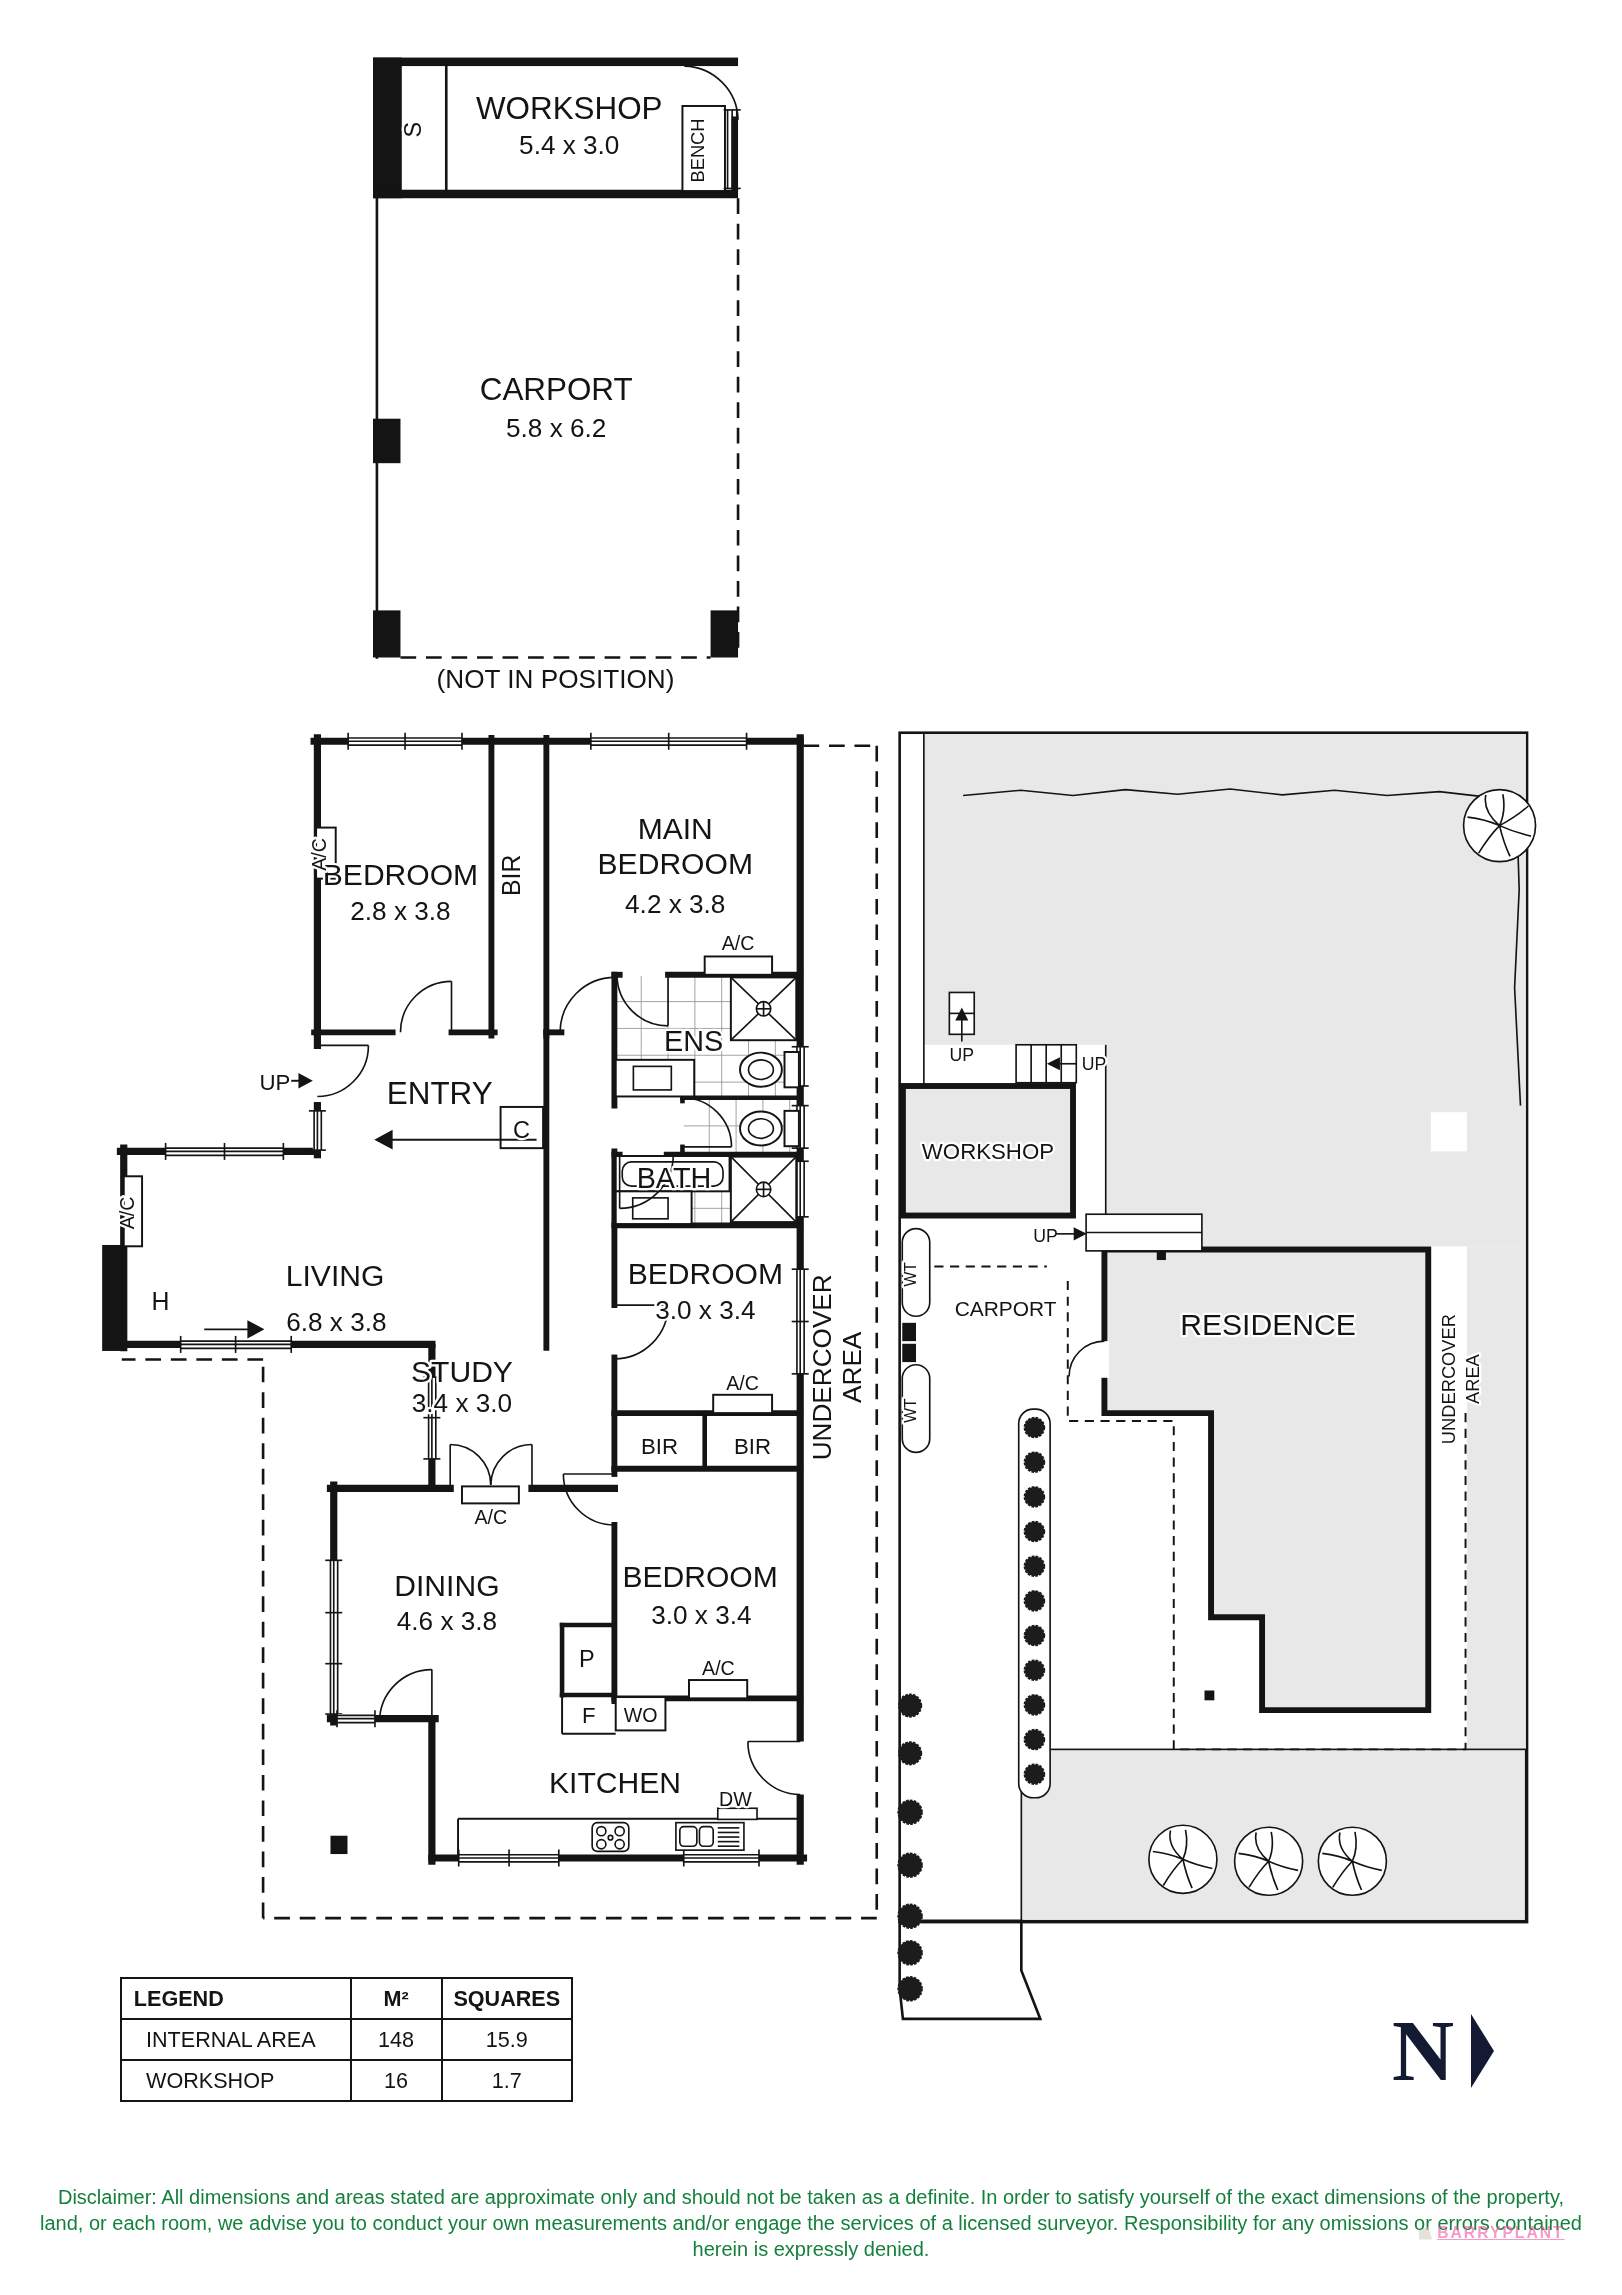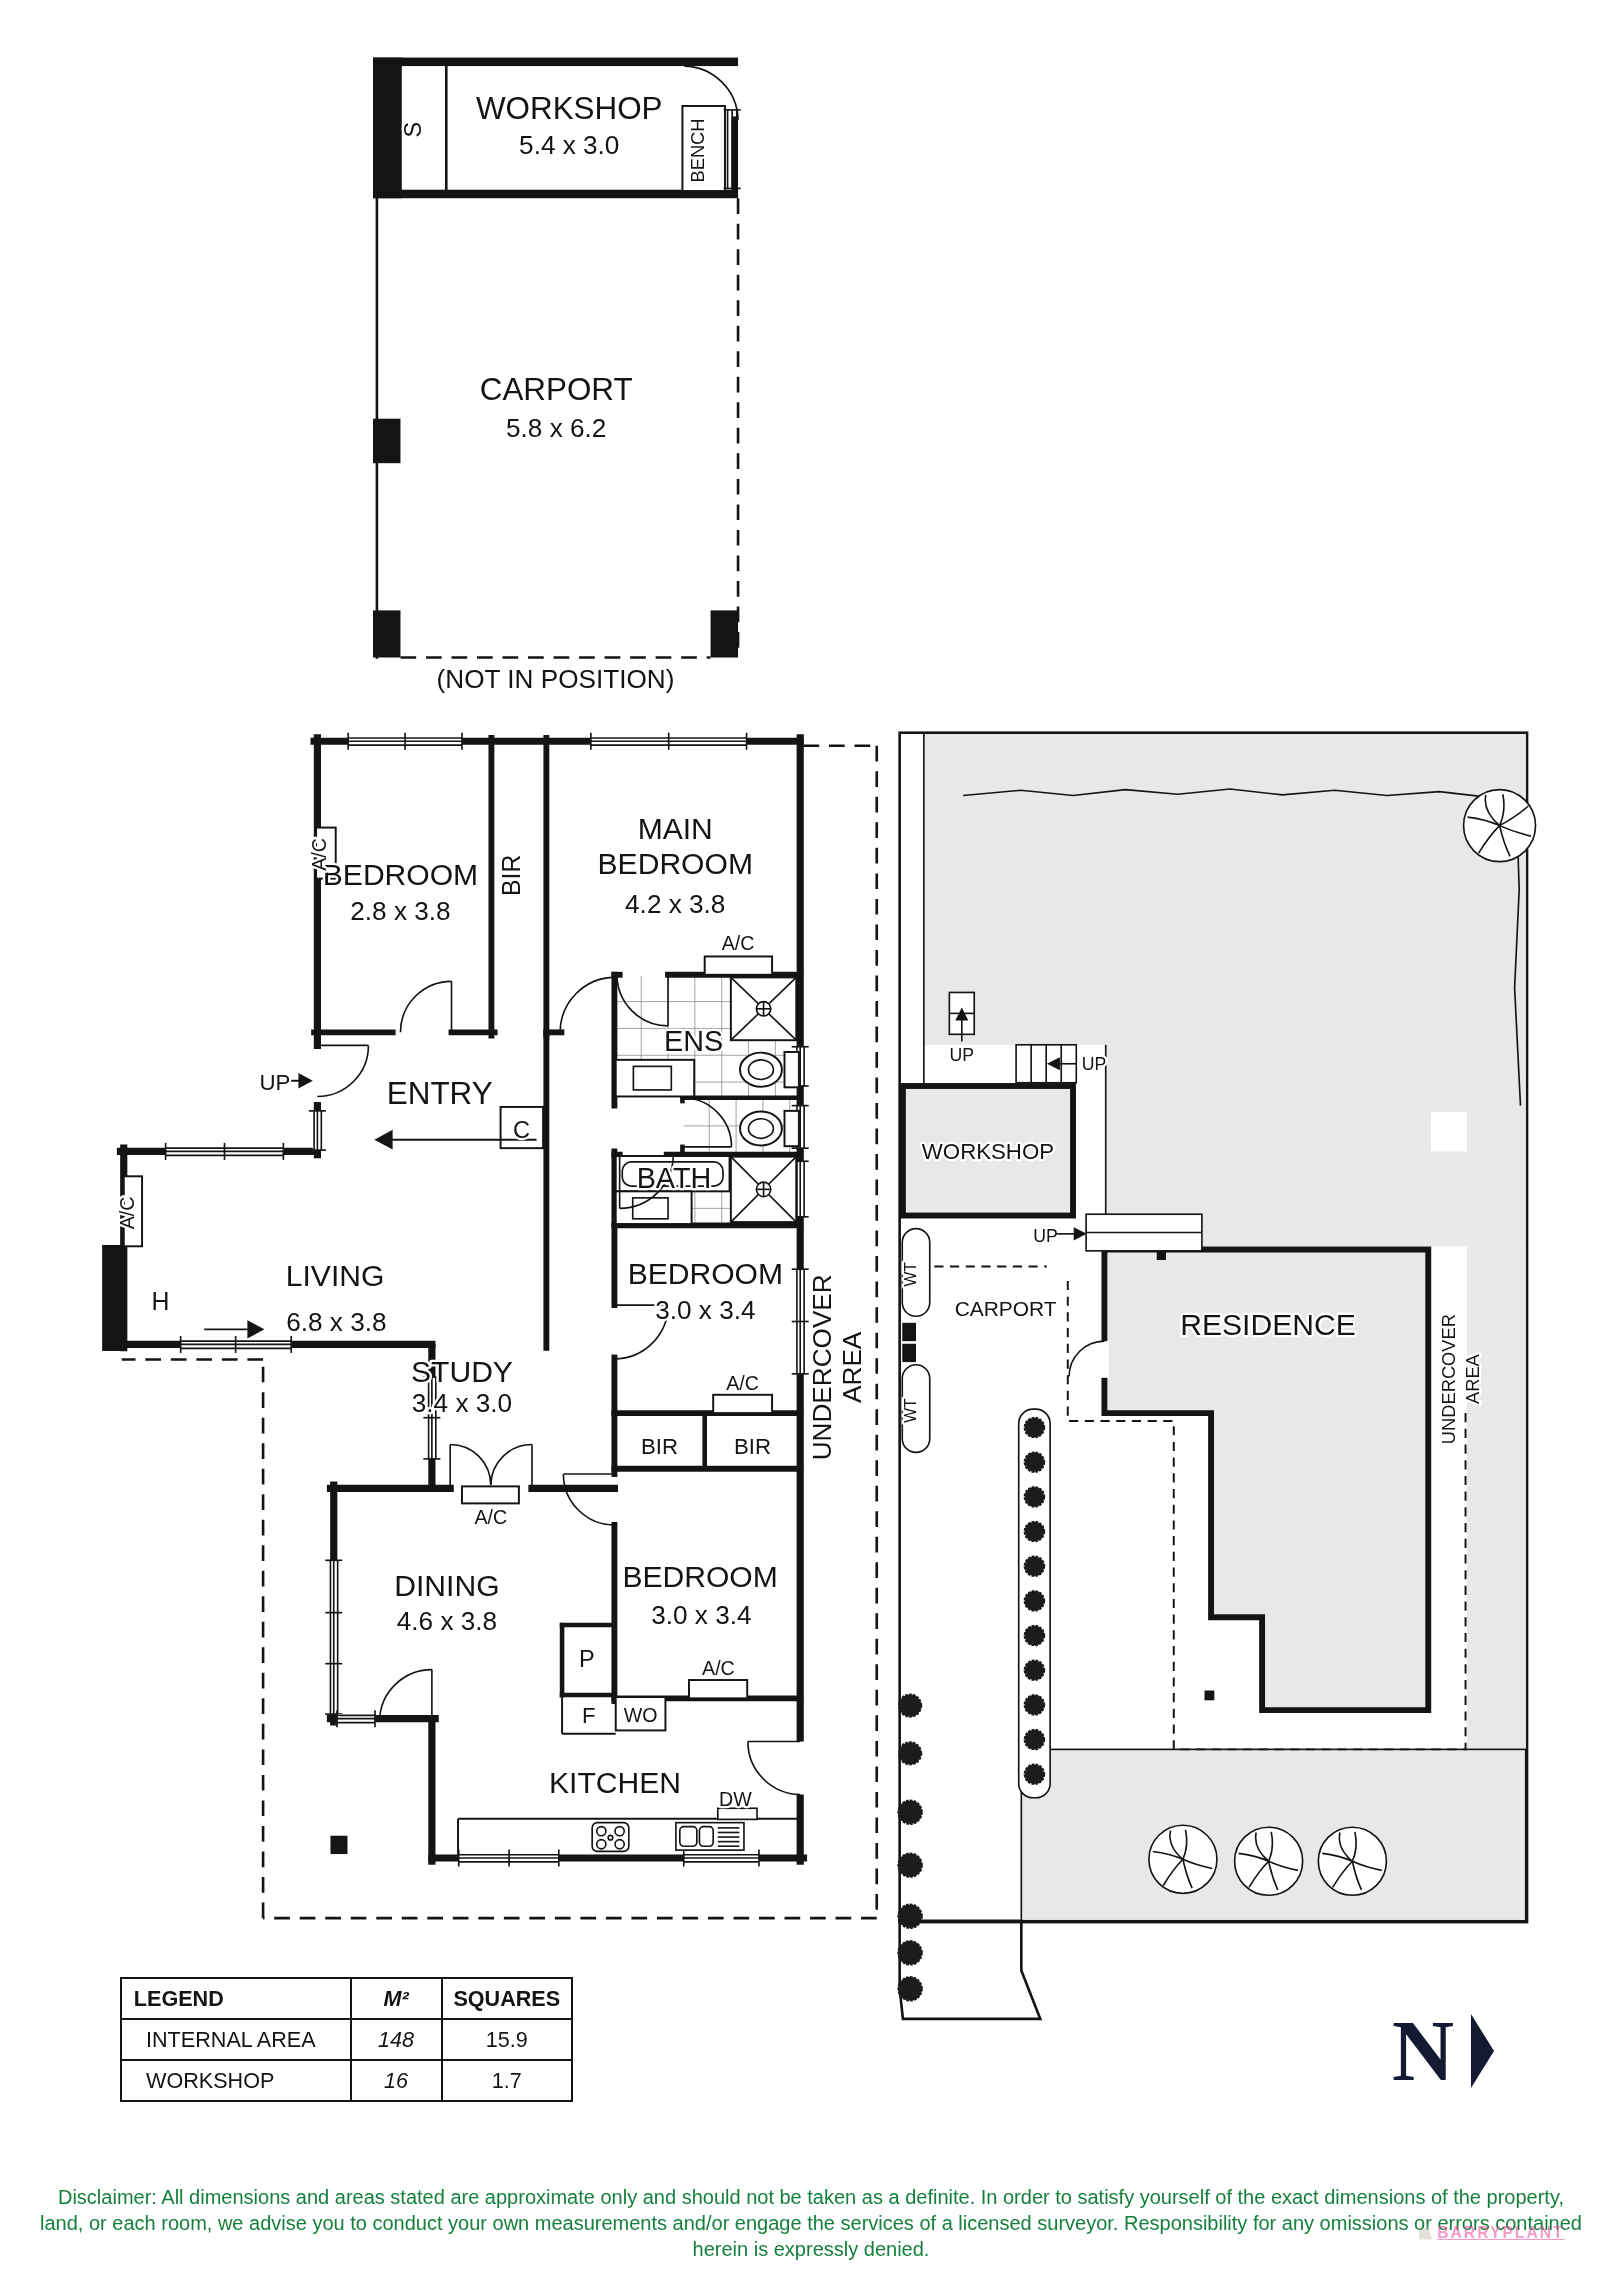--- a/index.html
+++ b/index.html
@@ -34,21 +34,21 @@
   .tr{font-size:46px;}
   .td{font-size:40px;}
 
   
   .legend{position:absolute;left:120px;top:1977px;width:453px;}
   .legend table{border-collapse:collapse;width:100%;background:#fff;}
   .legend th,.legend td{border:2.6px solid #141414;height:37px;font-size:21.6px;
        font-family:"Liberation Sans",sans-serif;color:#141414;}
   .legend th{font-weight:bold;}
   .legend .c1{width:220px;text-align:left;padding-left:11.8px;}
-  .legend .c2{width:99px;text-align:center;font-style:italic;}
+  .legend .c2{width:99px;text-align:center;}
   .legend .c3{width:131px;text-align:center;}
   .legend td.c1{font-weight:normal;padding-left:24px;}
 
   .compass{position:absolute;left:1392px;top:2008px;display:flex;align-items:center;}
   .compass .n{font-family:"Liberation Serif",serif;font-weight:bold;font-size:86px;
       line-height:1;color:#151a33;}
   .compass .tri{width:0;height:0;margin-left:17px;
       border-left:23.6px solid #151a33;border-top:37px solid transparent;border-bottom:37px solid transparent;}
 
   .disclaimer{position:absolute;left:39px;top:2184px;width:1544px;text-align:center;

